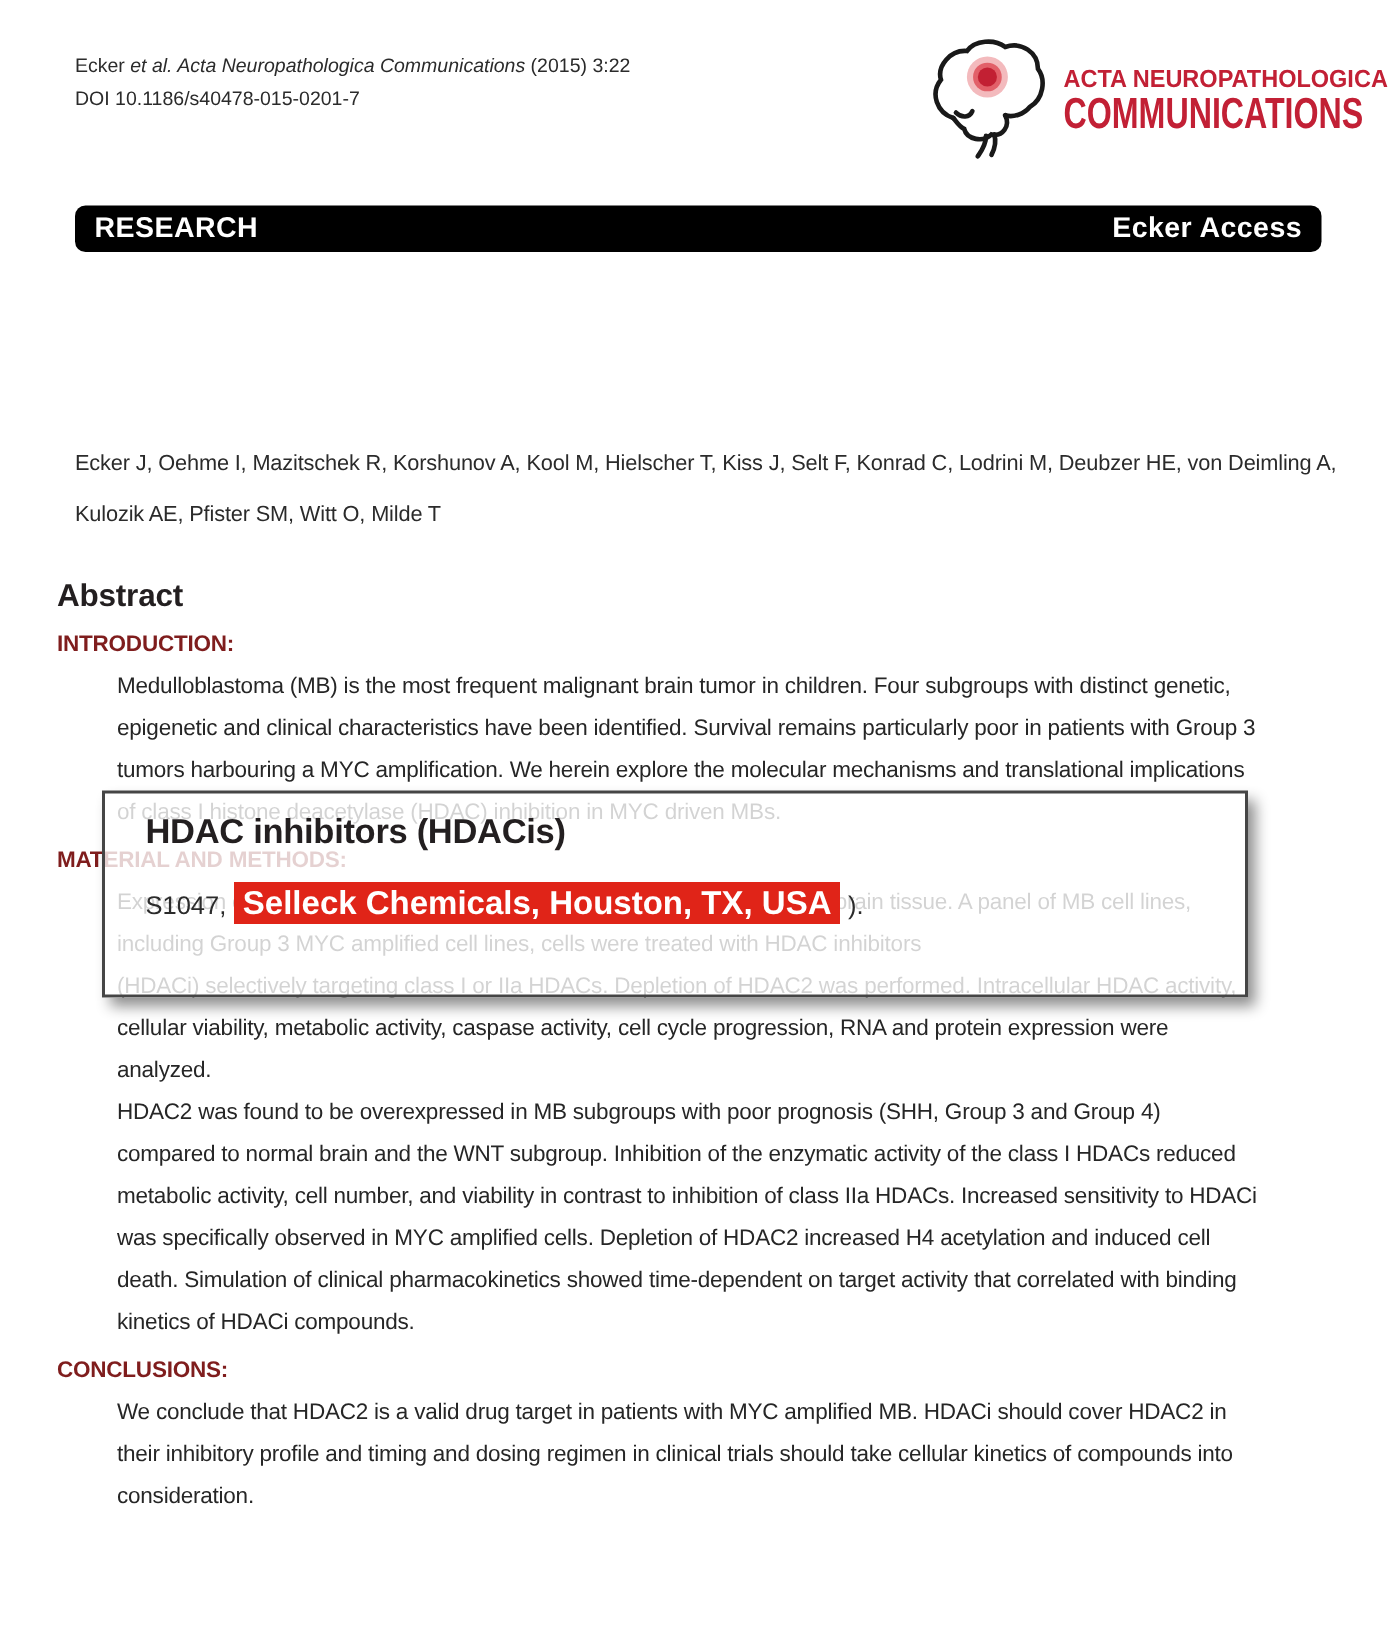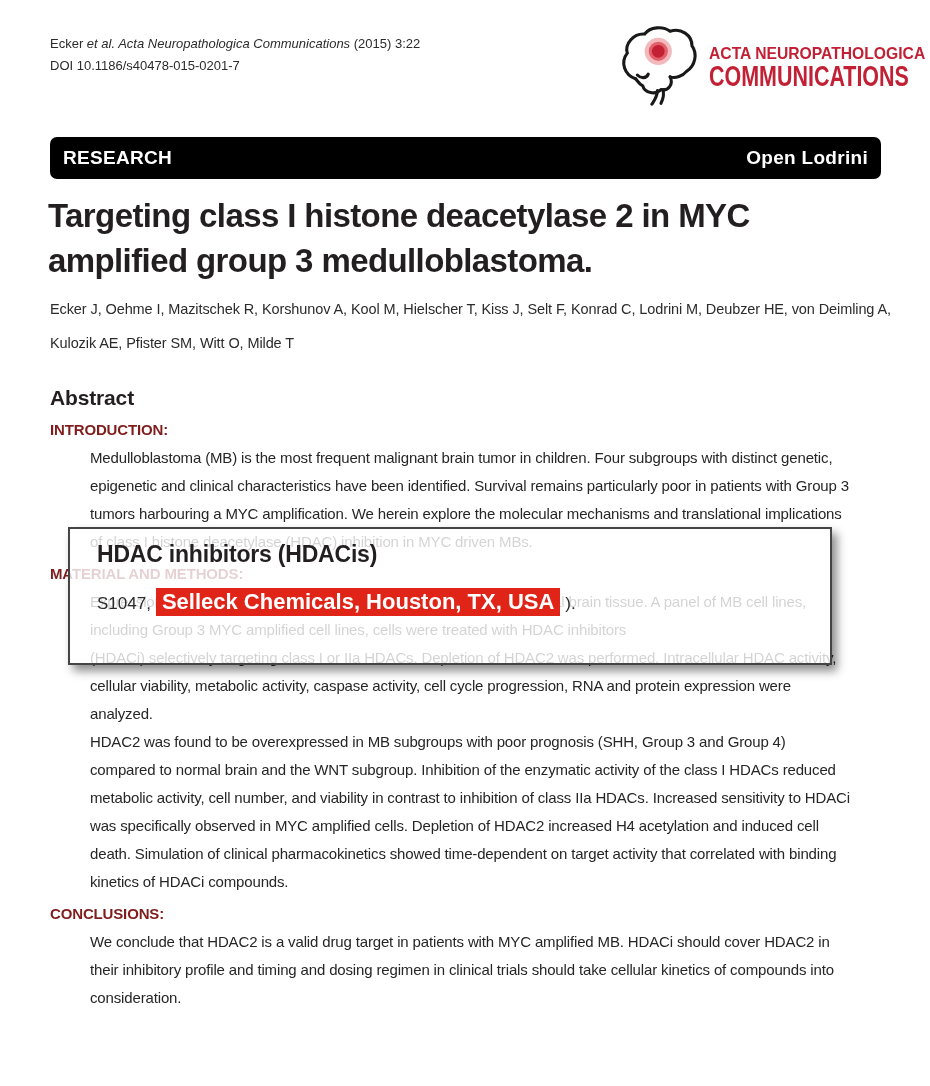--- a/index.html
+++ b/index.html
@@ -7,32 +7,32 @@
   .page{position:relative;width:930px;height:1086px;background:#fff;overflow:hidden;color:#2b2b2b;}
 
   .citation{position:absolute;left:50px;top:33px;font-size:13px;line-height:22px;color:#2b2b2b;}
 
   .logo{position:absolute;left:615px;top:24px;display:flex;align-items:flex-start;}
   .brain{width:92px;height:82px;flex:none;}
   .logo-text{margin-left:2px;margin-top:20px;color:var(--brand-red);font-weight:bold;}
   .logo-line1{font-size:16.5px;white-space:nowrap;transform:scaleX(0.95);transform-origin:left;}
   .logo-line2{font-size:29px;line-height:27px;white-space:nowrap;transform:scaleX(0.74);transform-origin:left;}
 
-  .banner{position:absolute;left:50px;top:137px;width:831px;height:42px;box-sizing:border-box;
+  .banner{position:absolute;left:50px;top:137px;width:831px;height:31px;box-sizing:border-box;
           background:var(--banner-bg);color:var(--banner-text);border-radius:7px;
           display:flex;justify-content:space-between;align-items:center;padding:0 13px;
           font-weight:bold;font-size:19px;letter-spacing:0.3px;}
 
   .title{position:absolute;left:48px;top:193px;font-size:33px;line-height:45px;font-weight:bold;
          color:var(--text-dark);letter-spacing:-0.6px;white-space:nowrap;}
 
   .authors{position:absolute;left:50px;top:292px;font-size:14.5px;letter-spacing:-0.1px;color:#2b2b2b;}
   .authors div{line-height:34px;white-space:nowrap;}
 
-  .abstract{position:absolute;left:50px;top:384px;width:845px;font-size:15px;letter-spacing:-0.15px;color:#262626;}
+  .abstract{position:absolute;left:38px;top:384px;width:845px;font-size:15px;letter-spacing:-0.15px;color:#262626;}
   .abstract h2{font-size:21px;line-height:28px;margin:0;color:var(--text-dark);font-weight:bold;}
   .sec-h{font-weight:bold;line-height:28px;margin-top:4px;color:#7f1d1d;}
   .para div{line-height:28px;white-space:nowrap;margin-left:40px;}
 
   .popup{position:absolute;left:68px;top:527px;width:764px;height:138px;box-sizing:border-box;
          background:rgba(255,255,255,0.8);border:2px solid #454545;
          box-shadow:5px 6px 9px rgba(0,0,0,0.45);padding:10px 0 0 27px;}
   .popup-h{font-size:23px;font-weight:bold;color:var(--text-dark);line-height:30px;letter-spacing:-0.2px;}
   .popup-body{margin-top:16px;}
   .popup-line{font-size:17px;line-height:33px;color:#2b2b2b;white-space:nowrap;}
@@ -63,27 +63,23 @@
       </g>
     </svg>
     <div class="logo-text">
       <div class="logo-line1">ACTA NEUROPATHOLOGICA</div>
       <div class="logo-line2">COMMUNICATIONS</div>
     </div>
   </div>
 
   <div class="banner">
     <span>RESEARCH</span>
-    <span>Open Lodrini</span>
+    <span>Ecker Access</span>
   </div>
 
-  <div class="title">
-      <div>Targeting class I histone deacetylase 2 in MYC</div>
-      <div>amplified group 3 medulloblastoma.</div>
-    </div>
 
   <div class="authors">
       <div>Ecker J, Oehme I, Mazitschek R, Korshunov A, Kool M, Hielscher T, Kiss J, Selt F, Konrad C, Lodrini M, Deubzer HE, von Deimling A,</div>
       <div>Kulozik AE, Pfister SM, Witt O, Milde T</div>
     </div>
 
   <div class="abstract">
     <h2>Abstract</h2>
 
     <div class="sec-h">INTRODUCTION:</div>

